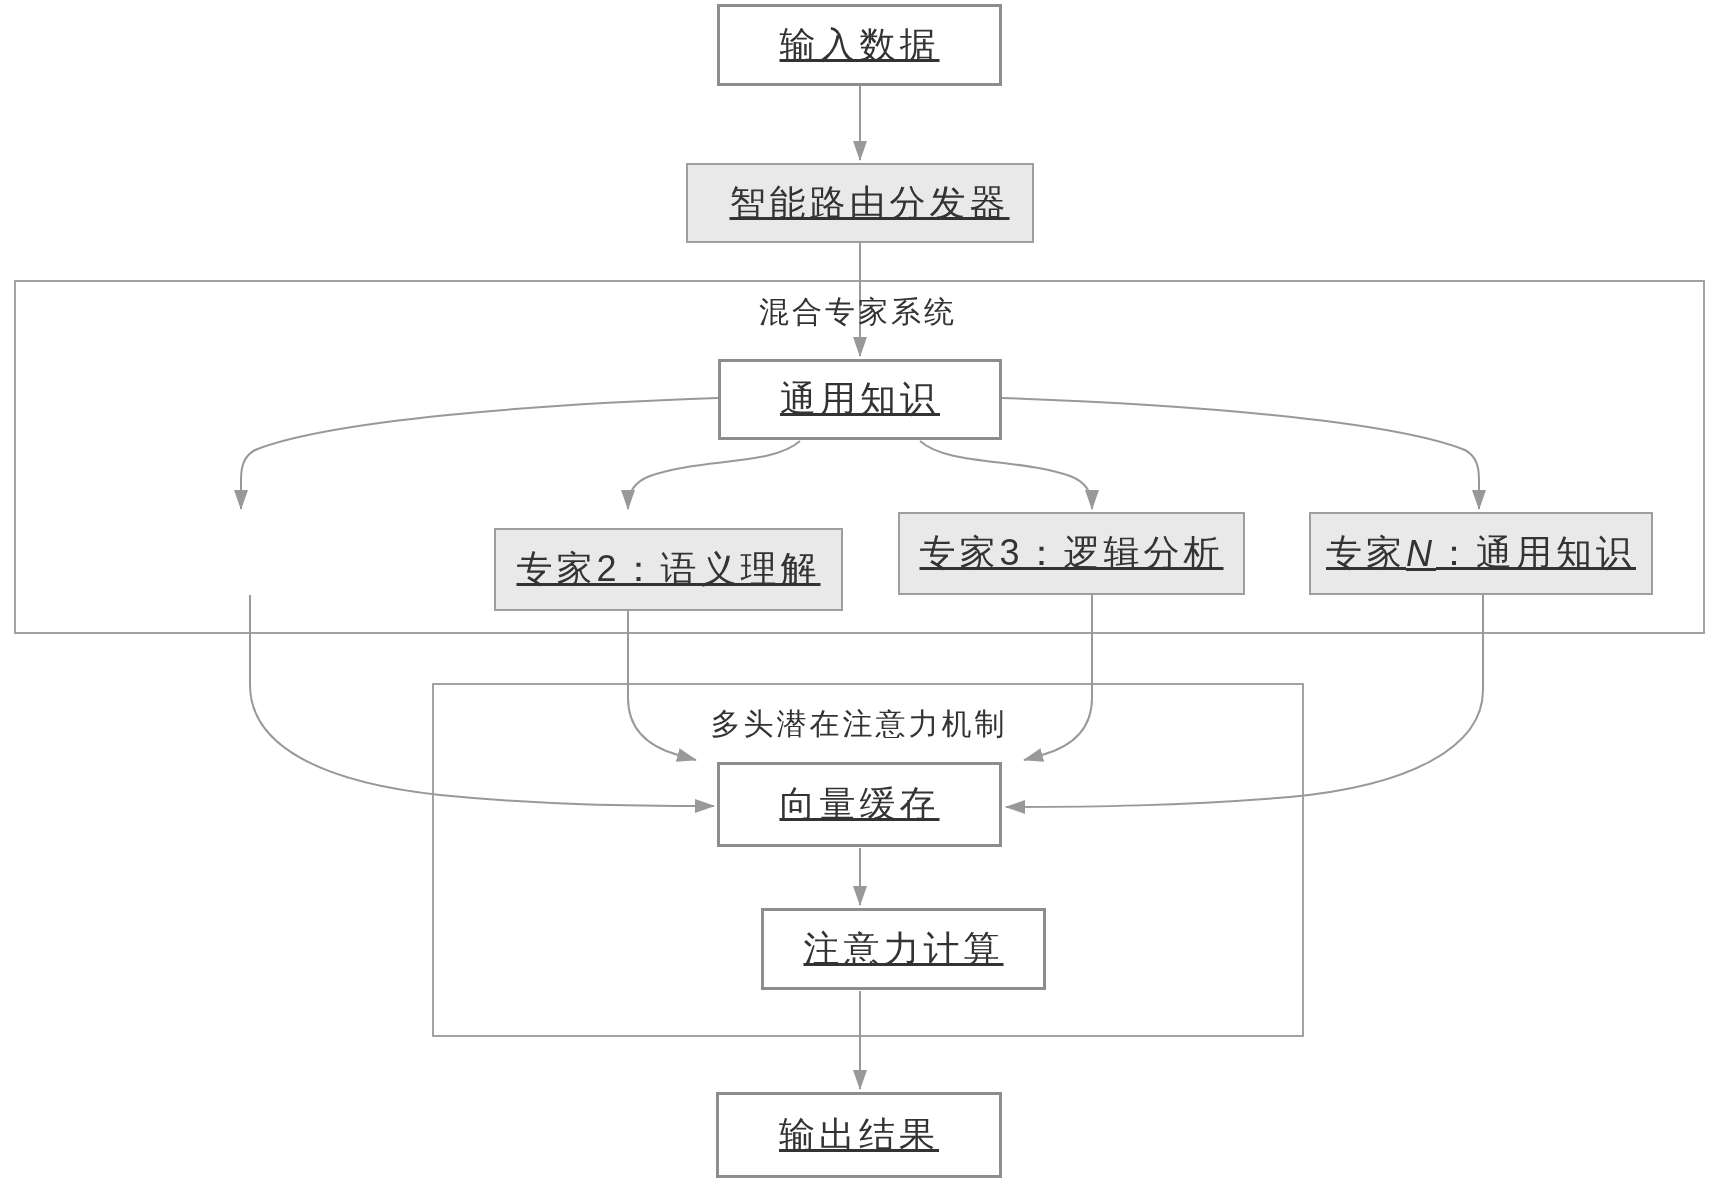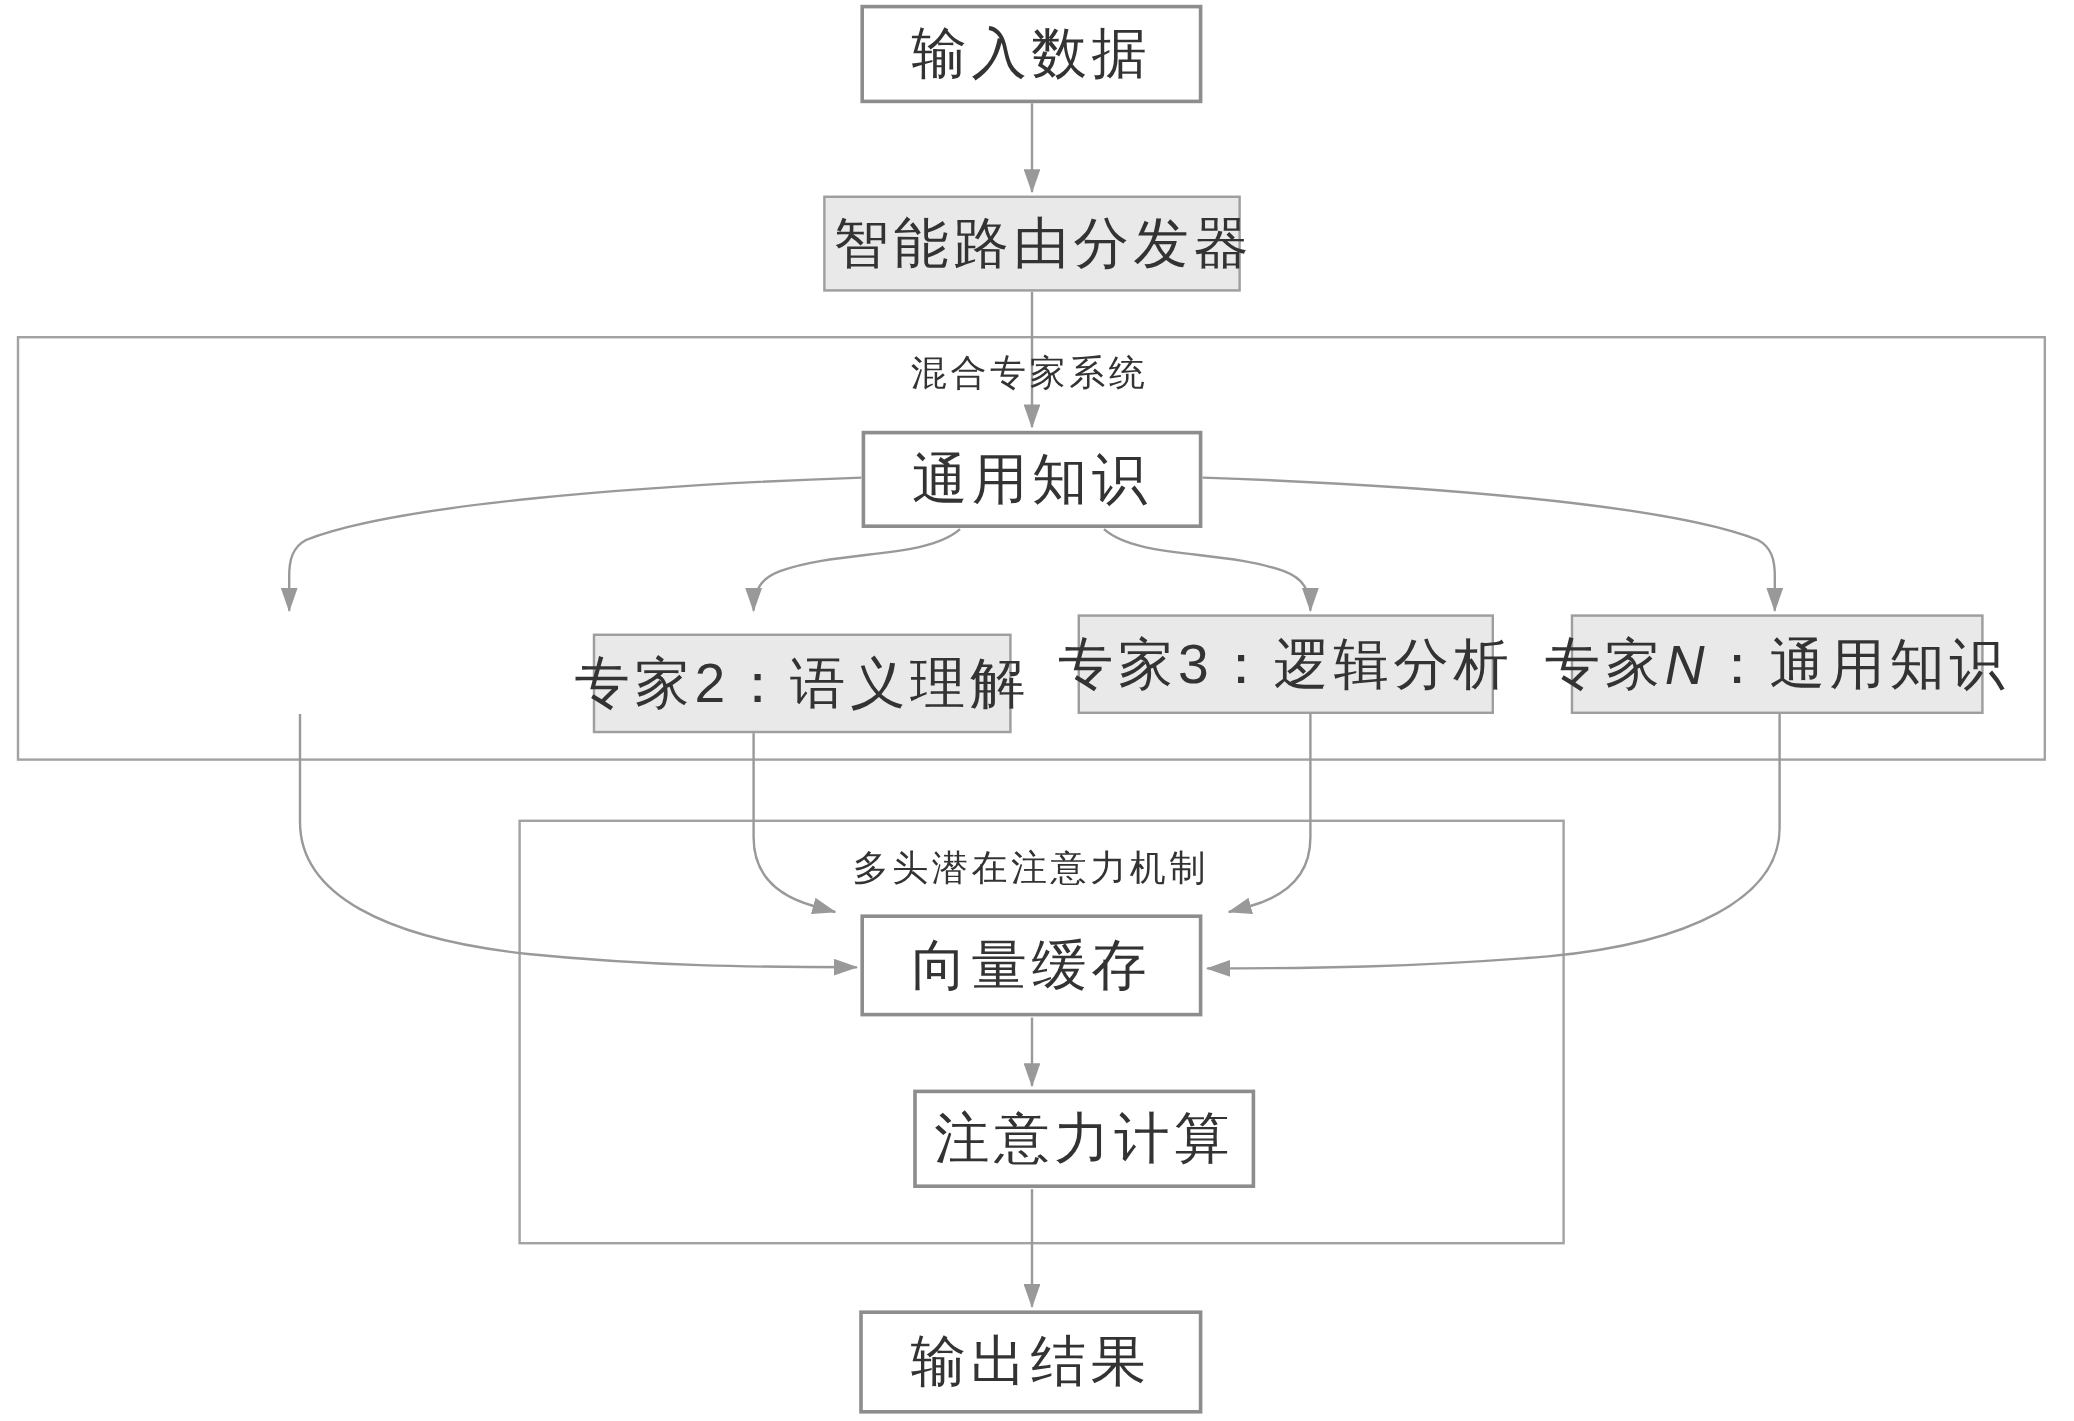--- a/index.html
+++ b/index.html
@@ -38,24 +38,25 @@
     stroke: var(--arrow);
     stroke-width: 2;
   }
   svg.arrows .arrow-head-shape { fill: var(--arrow); }
   .node {
     position: absolute;
     display: flex; align-items: center; justify-content: center;
     background: #ffffff;
     border: 3px solid var(--white-node-border);
     color: var(--text);
-    font-size: 46px;
+    font-size: 36px;
     letter-spacing: 4px;
     white-space: nowrap;
     z-index: 3;
+    text-decoration: underline;
   }
   .node.gray {
     background: var(--node-fill);
     border: 2px solid var(--node-border);
   }
   .container-label {
     position: absolute;
     transform: translateX(-50%);
     color: var(--text);
     font-size: 30px;

